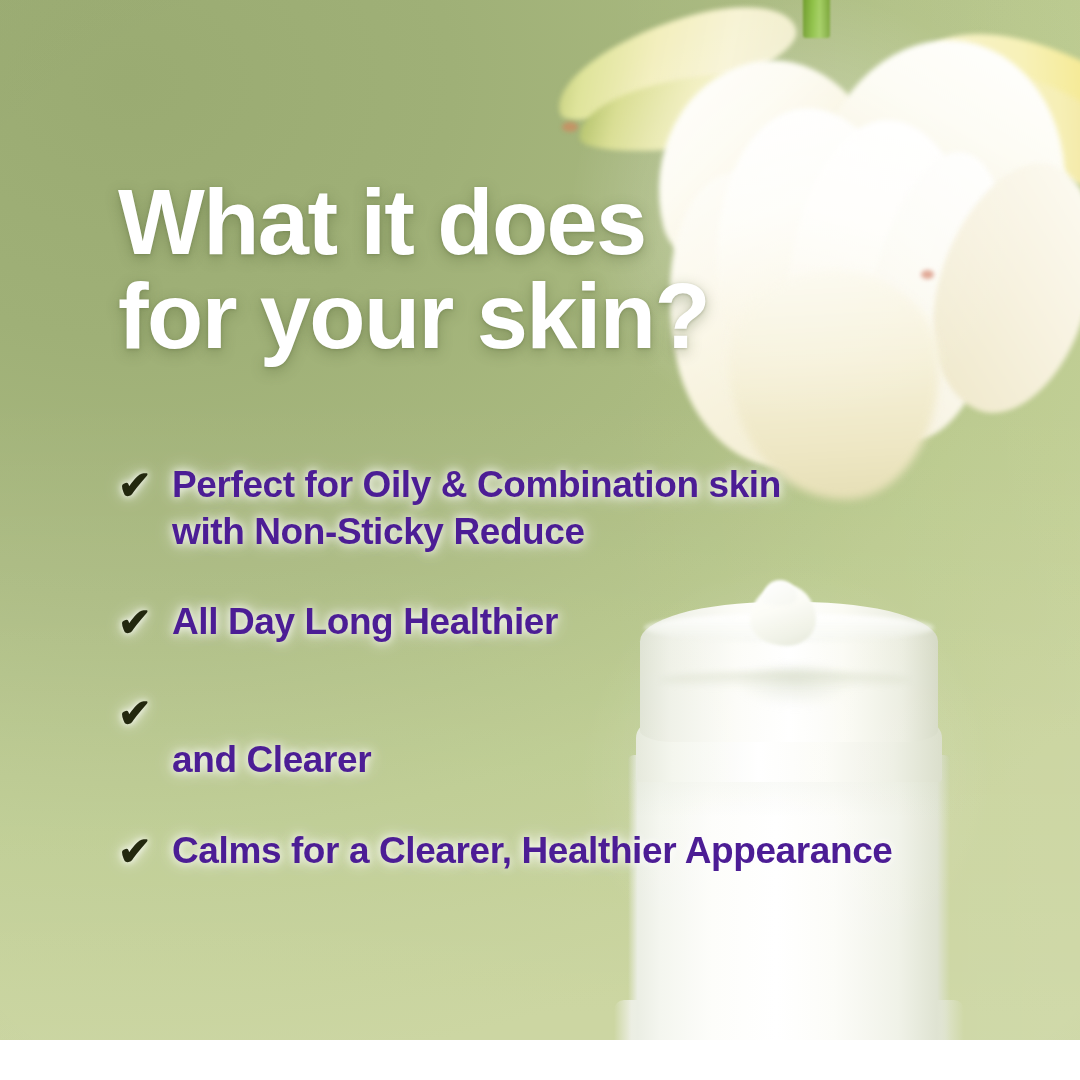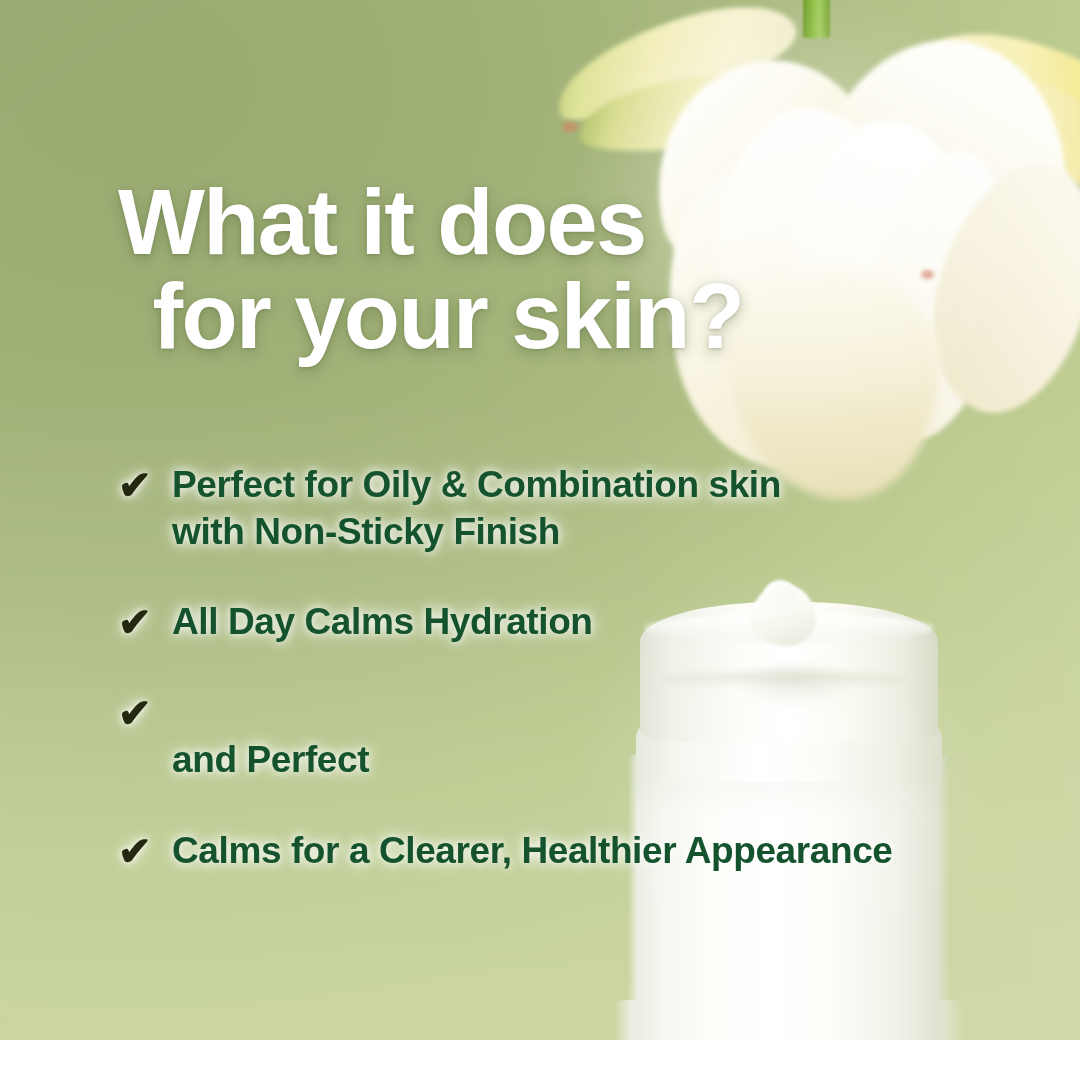--- a/index.html
+++ b/index.html
@@ -269,21 +269,21 @@
     left: 118px;
     top: 176px;
     width: 660px;
     color: #ffffff;
     font-size: 92px;
     font-weight: 700;
     line-height: 1.02;
     letter-spacing: -1.6px;
     text-shadow: 0 4px 14px rgba(80,95,50,0.38), 0 1px 3px rgba(80,95,50,0.30);
   }
-  .headline .l2 { display: block; text-align: center; }
+  .headline .l2 { display: block; }
 
   
   .benefits {
     position: absolute;
     left: 118px;
     top: 462px;
     width: 840px;
   }
   .benefit-row {
     display: flex;
@@ -301,21 +301,21 @@
     text-shadow:
       0 0 7px rgba(255,255,255,0.95),
       0 0 14px rgba(255,255,255,0.65),
       0 0 22px rgba(255,255,255,0.45);
   }
   .benefit-text {
     flex: 1 1 auto;
     font-size: 37px;
     font-weight: 700;
     line-height: 1.26;
-    color: #14532d;
+    color: #4c1d95;
     letter-spacing: -0.4px;
     text-shadow:
       0 0 8px rgba(255,255,255,0.92),
       0 0 16px rgba(255,255,255,0.62),
       0 0 26px rgba(255,255,255,0.40);
   }
 </style>
 </head>
 <body>
 
@@ -364,36 +364,36 @@
     <span class="l1">What it does</span>
     <span class="l2">for your skin?</span>
   </div>
 
   <div class="benefits">
 
     <div class="benefit-row">
       <span class="check-icon">✔</span>
       <span class="benefit-text">
         <span>Perfect for Oily &amp; Combination skin</span><br>
-        <span>with Non-Sticky Finish</span>
+        <span>with Non-Sticky Reduce</span>
       </span>
     </div>
 
     <div class="benefit-row">
       <span class="check-icon">✔</span>
       <span class="benefit-text">
-        <span>All Day Calms Hydration</span>
+        <span>All Day Long Healthier</span>
       </span>
     </div>
 
     <div class="benefit-row">
       <span class="check-icon">✔</span>
       <span class="benefit-text">
         <br>
-        <span>and Perfect</span>
+        <span>and Clearer</span>
       </span>
     </div>
 
     <div class="benefit-row">
       <span class="check-icon">✔</span>
       <span class="benefit-text">
         <span>Calms for a Clearer, Healthier Appearance</span>
       </span>
     </div>
 

